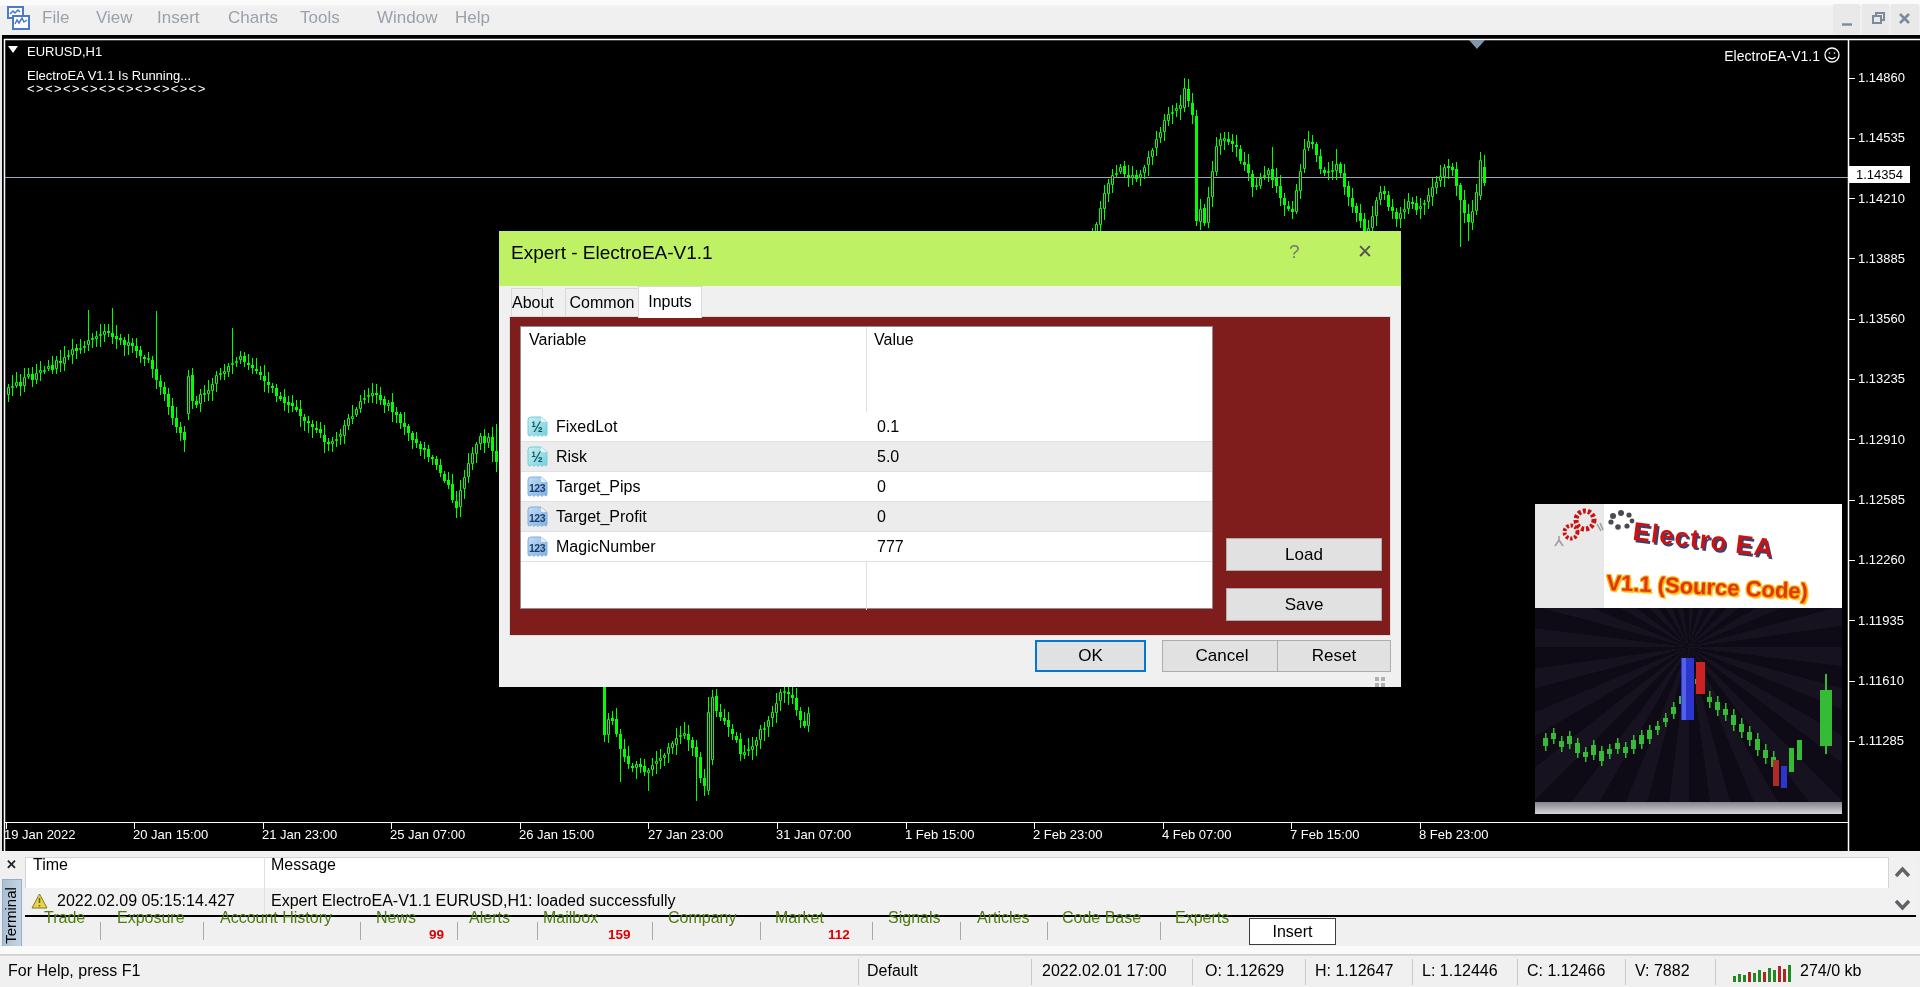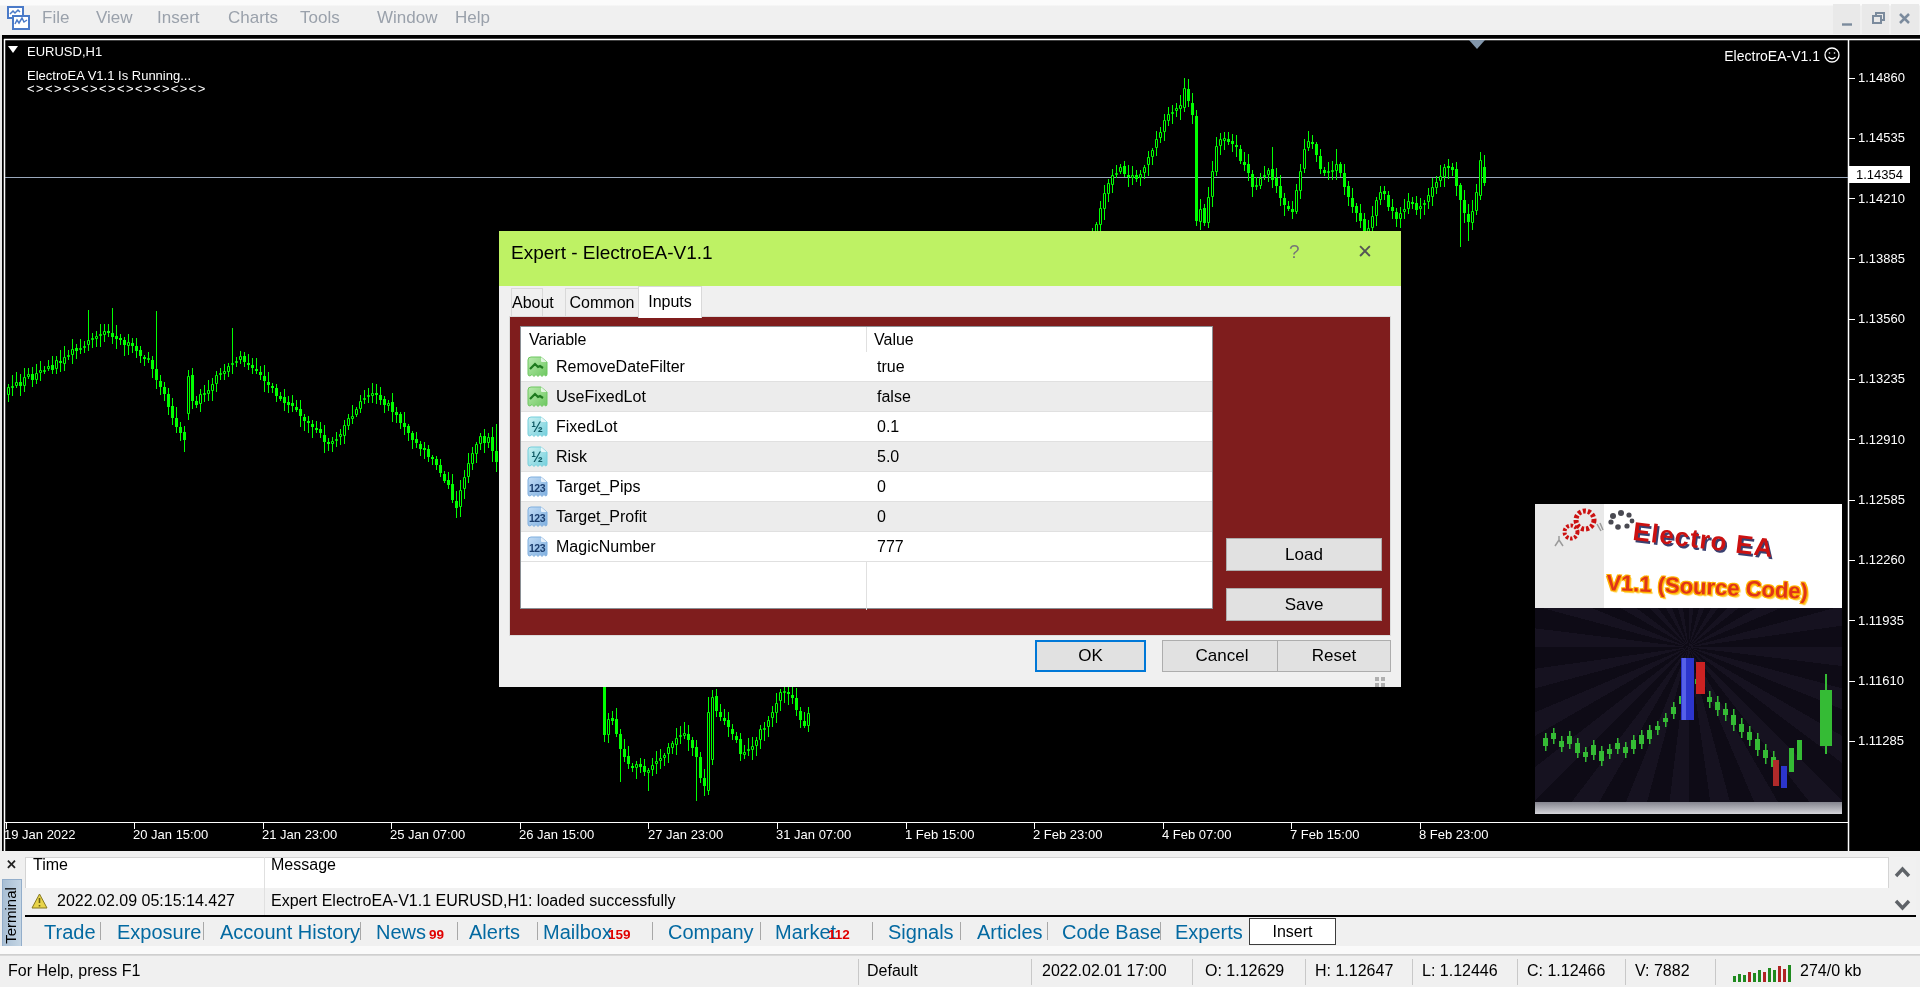--- a/index.html
+++ b/index.html
@@ -29,21 +29,21 @@
 .trow{position:absolute;left:0;width:691px;height:30px;border-bottom:1px solid #e0e0e0}
 .ticon{position:absolute;left:5px;top:4px}
 .tname{position:absolute;left:35px;top:0;font-size:16px;line-height:30px;color:#000}
 .tval{position:absolute;left:356px;top:0;font-size:16px;line-height:30px;color:#000}
 .th{position:absolute;top:0;font-size:16px;line-height:25px;color:#000}
 
 #term{position:absolute;left:0;top:851px;width:1920px;height:104px;background:#f0f0f0}
 #ttable{position:absolute;left:25px;top:6px;width:1864px;height:58px;background:#fff;border:1px solid #d4d4d4}
 .trh{position:absolute;font-size:16px;color:#000;top:5px}
 #trow2{position:absolute;left:25px;top:37px;width:1864px;height:27px;background:#f1f1f1}
-.btab{position:absolute;top:70px;font-size:20px;color:#0369a1}
+.btab{position:absolute;top:58px;font-size:16px;color:#4d7c0f}
 .badge{position:absolute;top:76px;font-size:13.5px;font-weight:bold;color:#e00000}
 .tdiv{position:absolute;top:71px;height:18px;width:1px;background:#a8a8a8}
 
 #status{position:absolute;left:0;top:955px;width:1920px;height:20px;background:#f0f0f0;
 border-top:1px solid #d9d9d9}
 .si{position:absolute;top:6px;font-size:16px;color:#000;white-space:nowrap}
 .sd{position:absolute;top:3px;height:26px;width:1px;background:#c8c8c8}
 </style></head><body>
 
 <div id="menubar">
@@ -236,50 +236,20 @@
   <div class="abs" style="left:858px;top:9px;font-size:19px;color:#555">✕</div>
  </div>
  <div class="tab" style="left:12px;width:32px">About</div>
  <div class="tab" style="left:66px;width:74px">Common</div>
  <div class="tab" style="left:139px;top:55px;width:64px;height:32px;background:#fff;line-height:30px;z-index:2">Inputs</div>
  <div id="tabpage">
   <div id="ptable">
    <div class="th" style="left:8px">Variable</div>
    <div class="th" style="left:353px">Value</div>
    <div class="abs" style="left:345px;top:0;width:1px;height:283px;background:#e0e0e0"></div>
-   <div class="trow" style="top:25px;background:#fff">
-          <span class="ticon"><svg width="24" height="23" viewBox="0 0 24 23">
-              <defs>
-                <linearGradient id="pgb" x1="0" y1="0" x2="1" y2="1">
-                  <stop offset="0" stop-color="#baeaaf"></stop>
-                  <stop offset="1" stop-color="#6cc75f"></stop>
-                </linearGradient>
-              </defs>
-              <path d="M2 4q0-3 3-3h10l6 5v12q0 2-1.5 2l-1.5-1.5-2 2-2-2-2 2-2-2-2 2-2-2L4 20q-2 0-2-2z" fill="url(#pgb)" stroke="#6cc75f" stroke-width="1"></path>
-              <path d="M15 1l6 5h-5q-1 0-1-1z" fill="#fff" opacity="0.75"></path>
-              <path d="M4 13l5-5 3 3 2-1 3 2" stroke="#1e7a1e" stroke-width="2.2" fill="none"></path>
-            </svg></span>
-          <span class="tname">RemoveDateFilter</span>
-          <span class="tval">true</span>
-        </div>
-        <div class="trow" style="top:55px;background:#ececec">
-          <span class="ticon"><svg width="24" height="23" viewBox="0 0 24 23">
-              <defs>
-                <linearGradient id="pgb" x1="0" y1="0" x2="1" y2="1">
-                  <stop offset="0" stop-color="#baeaaf"></stop>
-                  <stop offset="1" stop-color="#6cc75f"></stop>
-                </linearGradient>
-              </defs>
-              <path d="M2 4q0-3 3-3h10l6 5v12q0 2-1.5 2l-1.5-1.5-2 2-2-2-2 2-2-2-2 2-2-2L4 20q-2 0-2-2z" fill="url(#pgb)" stroke="#6cc75f" stroke-width="1"></path>
-              <path d="M15 1l6 5h-5q-1 0-1-1z" fill="#fff" opacity="0.75"></path>
-              <path d="M4 13l5-5 3 3 2-1 3 2" stroke="#1e7a1e" stroke-width="2.2" fill="none"></path>
-            </svg></span>
-          <span class="tname">UseFixedLot</span>
-          <span class="tval">false</span>
-        </div>
         <div class="trow" style="top:85px;background:#fff">
           <span class="ticon"><svg width="24" height="23" viewBox="0 0 24 23">
               <defs>
                 <linearGradient id="pgd" x1="0" y1="0" x2="1" y2="1">
                   <stop offset="0" stop-color="#c9f0f2"></stop>
                   <stop offset="1" stop-color="#74cfdc"></stop>
                 </linearGradient>
               </defs>
               <path d="M2 4q0-3 3-3h10l6 5v12q0 2-1.5 2l-1.5-1.5-2 2-2-2-2 2-2-2-2 2-2-2L4 20q-2 0-2-2z" fill="url(#pgd)" stroke="#74cfdc" stroke-width="1"></path>
               <path d="M15 1l6 5h-5q-1 0-1-1z" fill="#fff" opacity="0.75"></path>

